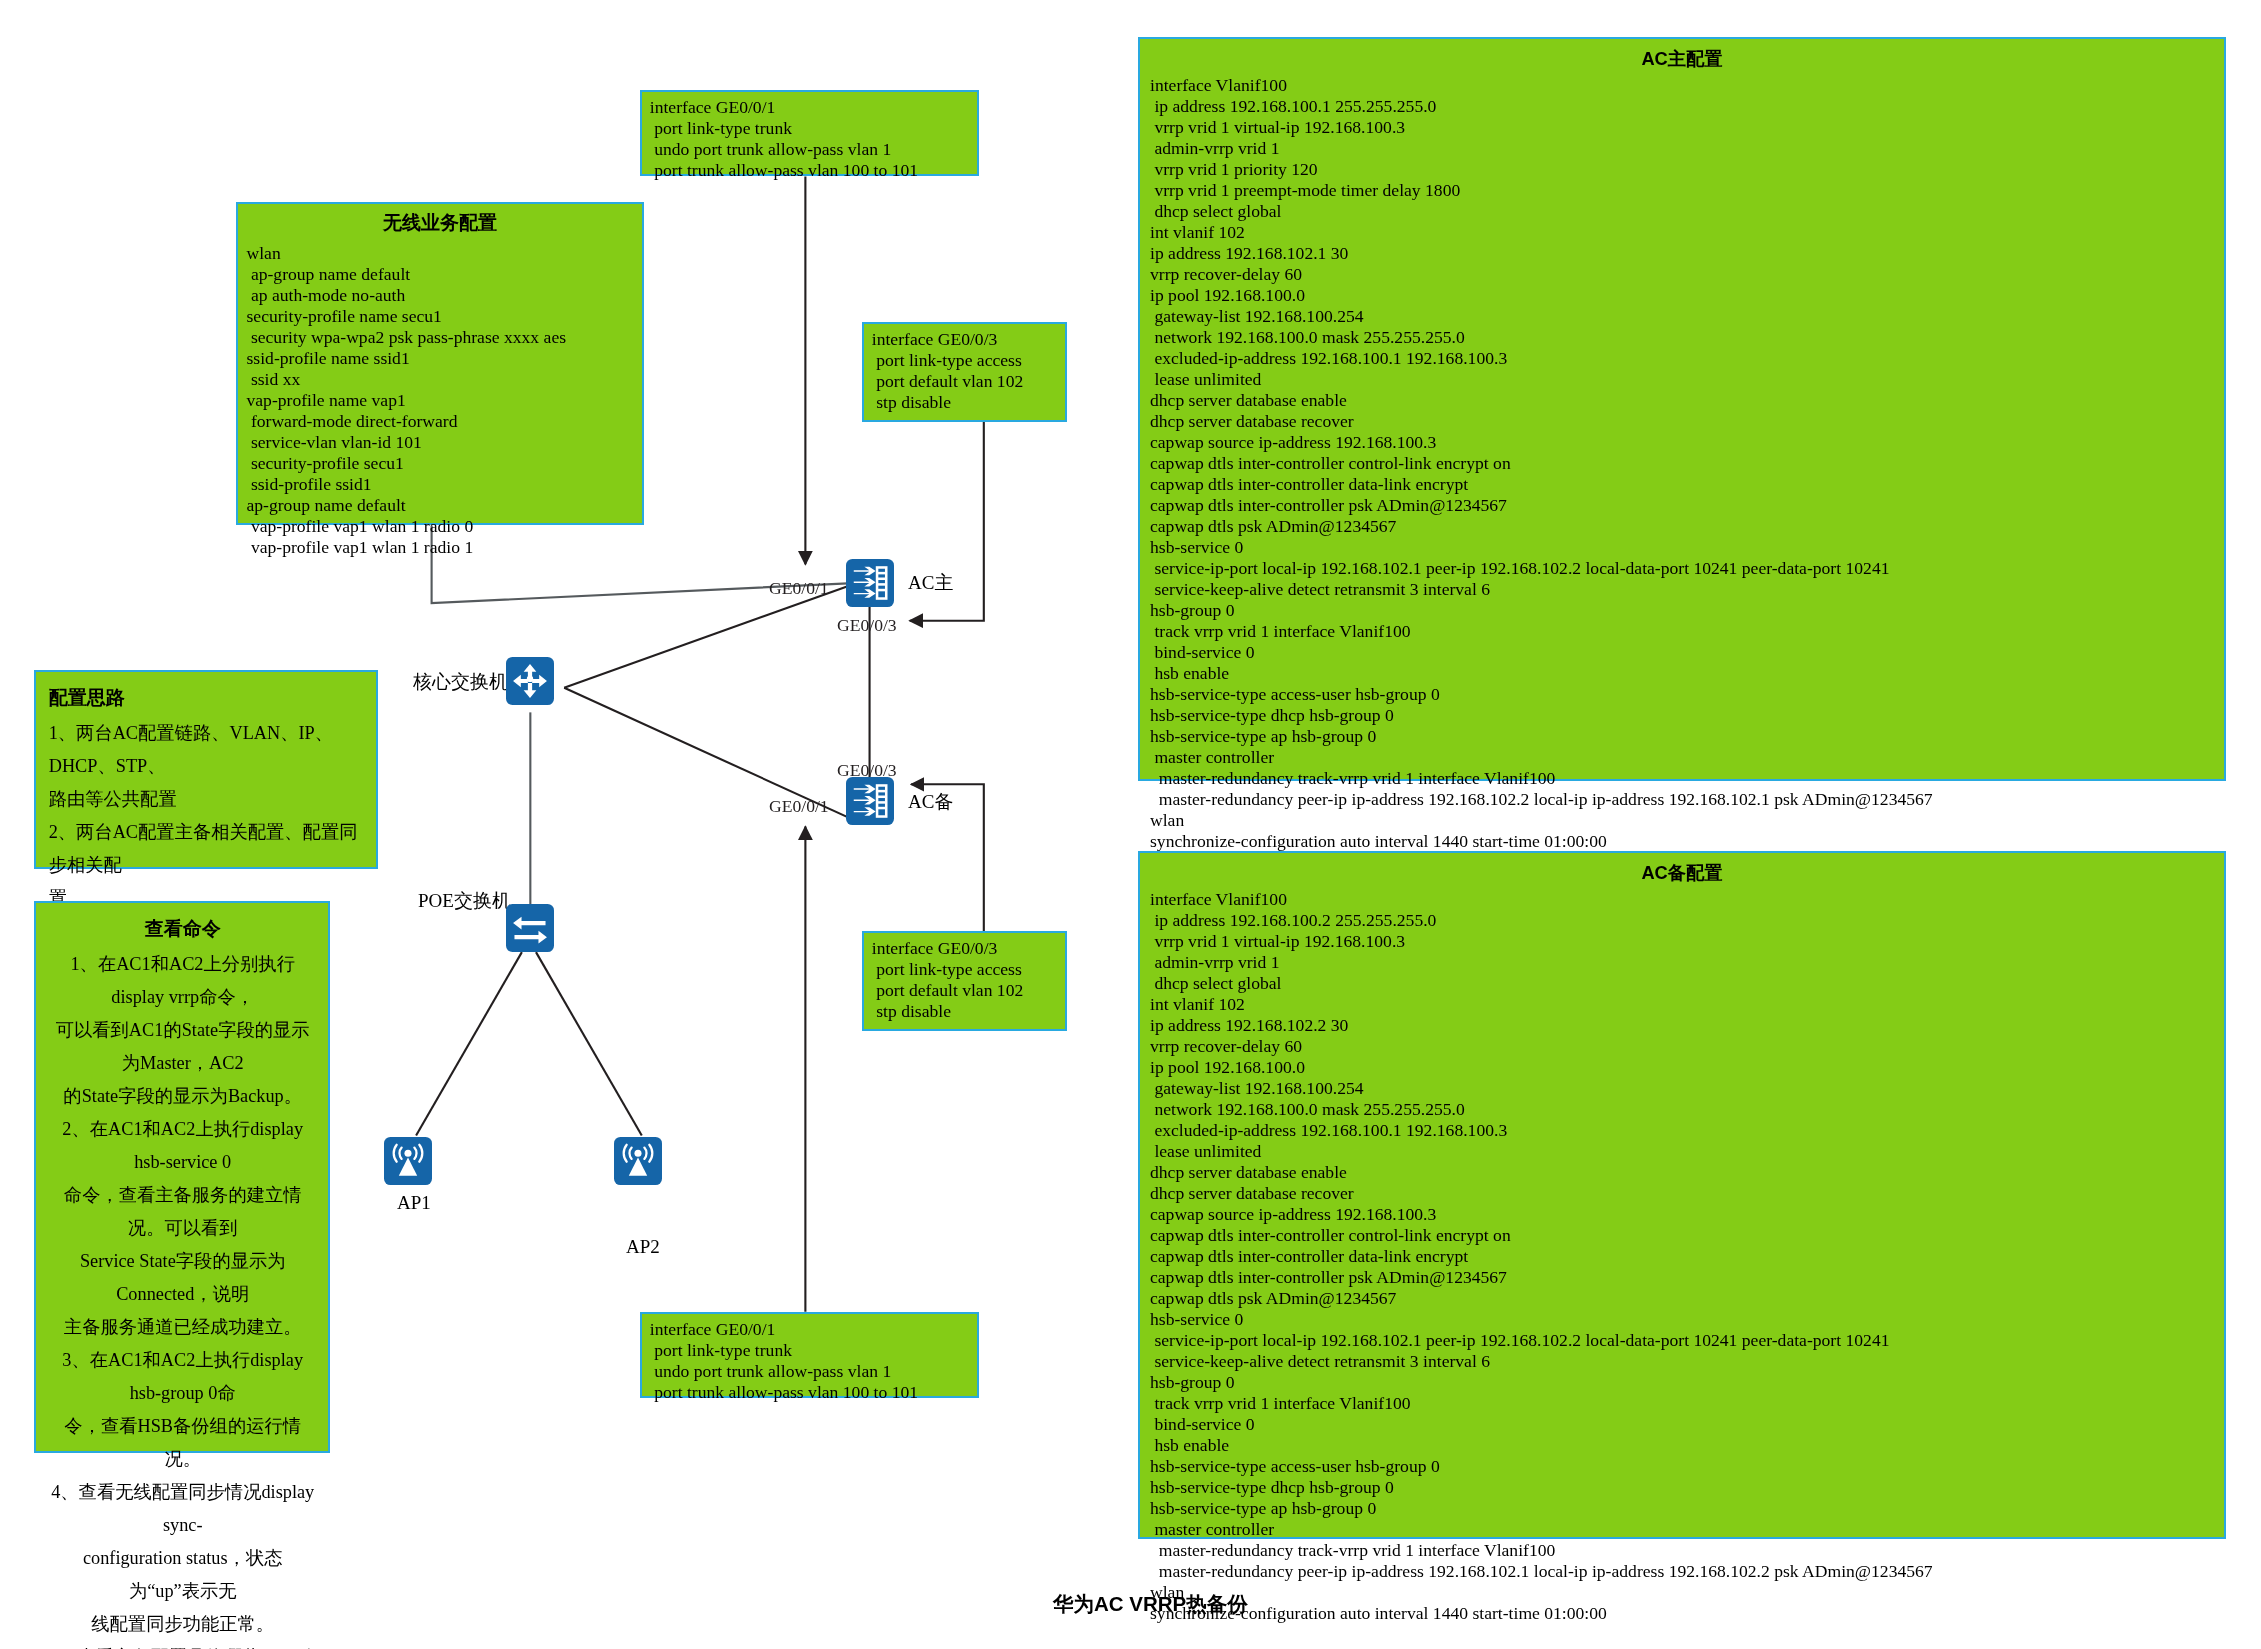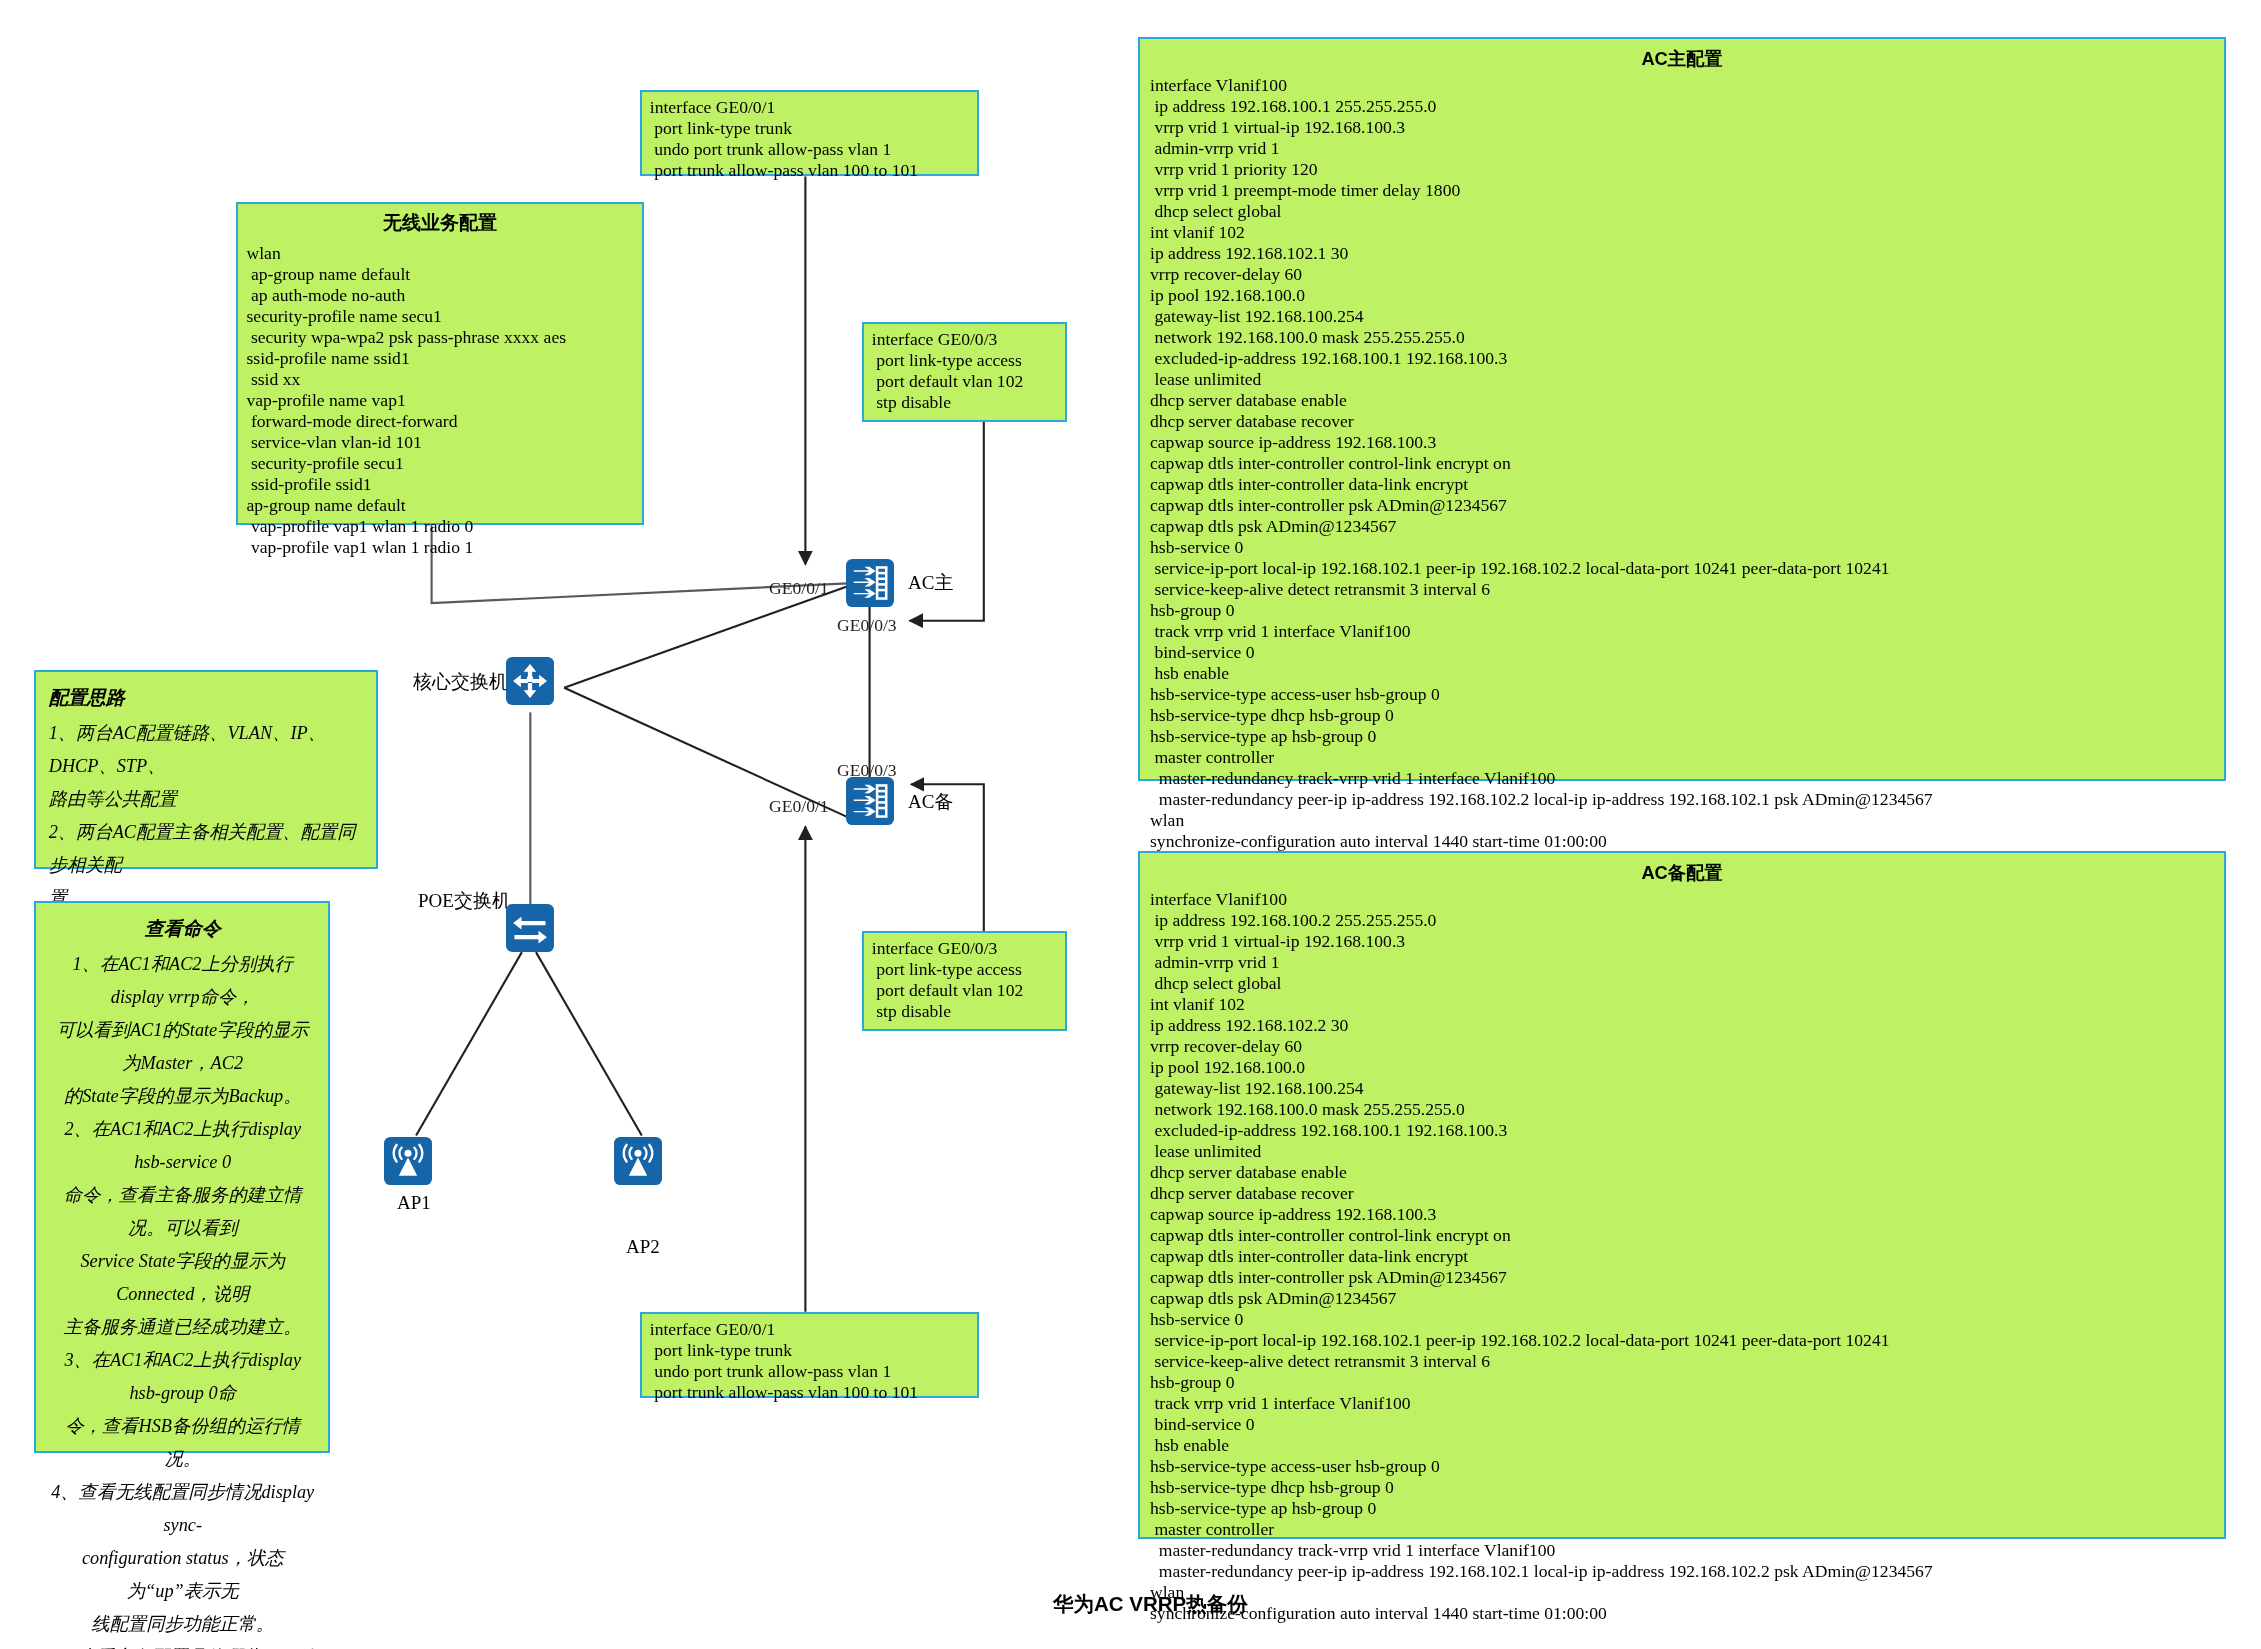--- a/index.html
+++ b/index.html
@@ -16,21 +16,21 @@
     height: 1649px;
     background: #ffffff;
     overflow: hidden;
   }
 
   
   .panel {
     position: absolute;
     box-sizing: border-box;
     border: 2.1px solid #29a9e0;
-    background: #bef264;
+    background: #84cc16;
     z-index: 6;
   }
   .panel-title {
     text-align: center;
     font-weight: bold;
     font-family: "Liberation Sans", sans-serif;
     letter-spacing: 0px;
   }
   .cfg-line {
     font-family: "Liberation Serif", serif;
@@ -70,21 +70,20 @@
     padding: 5px 7.8px 6.3px 7.8px;
   }
   .iface-panel .cfg-line {
     font-size: 17.6px;
     line-height: 21px;
   }
 
   
   .notes-panel {
     padding: 12.7px 11.3px 11.3px 12.7px;
-    font-style: italic;
   }
   .notes-panel .notes-title {
     font-weight: bold;
     font-family: "Liberation Sans", sans-serif;
     font-size: 19px;
     margin-bottom: 6.3px;
   }
   .notes-panel .notes-line {
     font-size: 18.3px;
     line-height: 33px;

